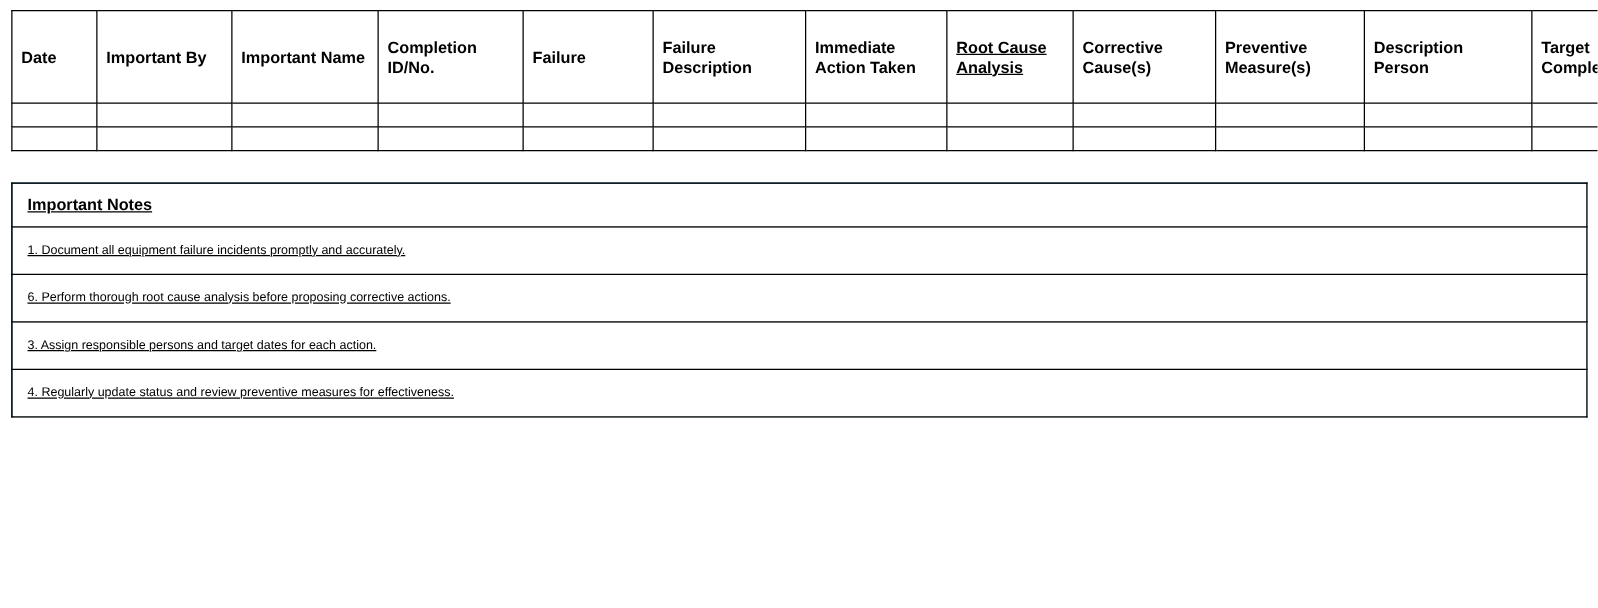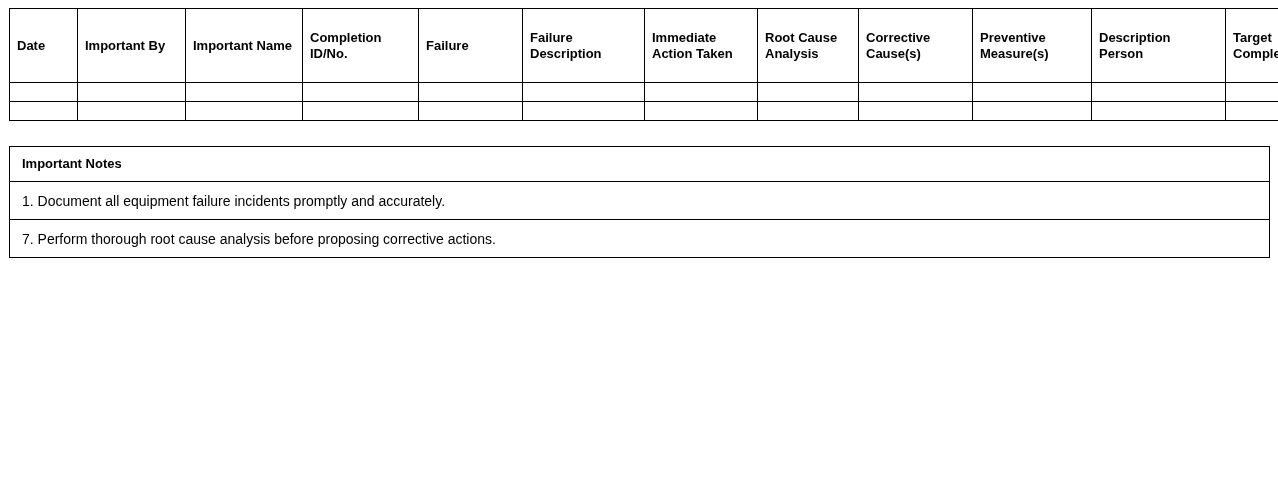--- a/index.html
+++ b/index.html
@@ -49,46 +49,47 @@
   }
 
   
   .c-date   { width: 53px; margin-left: 25px; }
   .c-repby  { width: 93px; }
   .c-eqname { width: 102px; }
   .c-eqid   { width: 101px; }
   .c-loc    { width: 89px; }
   .c-faildesc { width: 107px; margin-left: 48px; }
   .c-imm    { width: 98px; margin-top: 10px; }
-  .c-root   { width: 86px; }
+  .c-root   { width: 86px; text-decoration: underline; }
   .c-corr   { width: 99px; }
   .c-prev   { width: 104px; margin-top: 45px; }
   .c-resp   { width: 119px; }
   .c-target { width: 104px; }
 
   
   .notes-wrap {
     position: absolute;
     left: 9px;
     top: 146px;
     width: 1261px;
   }
   table.notes {
     border-collapse: collapse;
     table-layout: fixed;
     width: 100%;
     background: #0c4a6e;
+    text-decoration: underline;
   }
   table.notes td {
     border: 1px solid #000000;
     background: #ffffff;
     padding: 0 12px;
     height: 37px;
     vertical-align: middle;
-    font-size: 14px;
+    font-size: 10px;
     line-height: 18px;
   }
   table.notes td.notes-title {
     font-size: 13px;
     font-weight: bold;
     height: 34px;
   }
 </style>
 </head>
 <body>
@@ -150,17 +151,23 @@
 <div class="notes-wrap">
   <table class="notes">
     <tbody>
       <tr>
         <td class="notes-title">Important Notes</td>
       </tr>
       <tr>
         <td>1. Document all equipment failure incidents promptly and accurately.</td>
       </tr>
       <tr>
-        <td>7. Perform thorough root cause analysis before proposing corrective actions.</td>
+        <td>6. Perform thorough root cause analysis before proposing corrective actions.</td>
+      </tr>
+      <tr>
+        <td>3. Assign responsible persons and target dates for each action.</td>
+      </tr>
+      <tr>
+        <td>4. Regularly update status and review preventive measures for effectiveness.</td>
       </tr>
     </tbody>
   </table>
 </div>
 
 </body></html>

